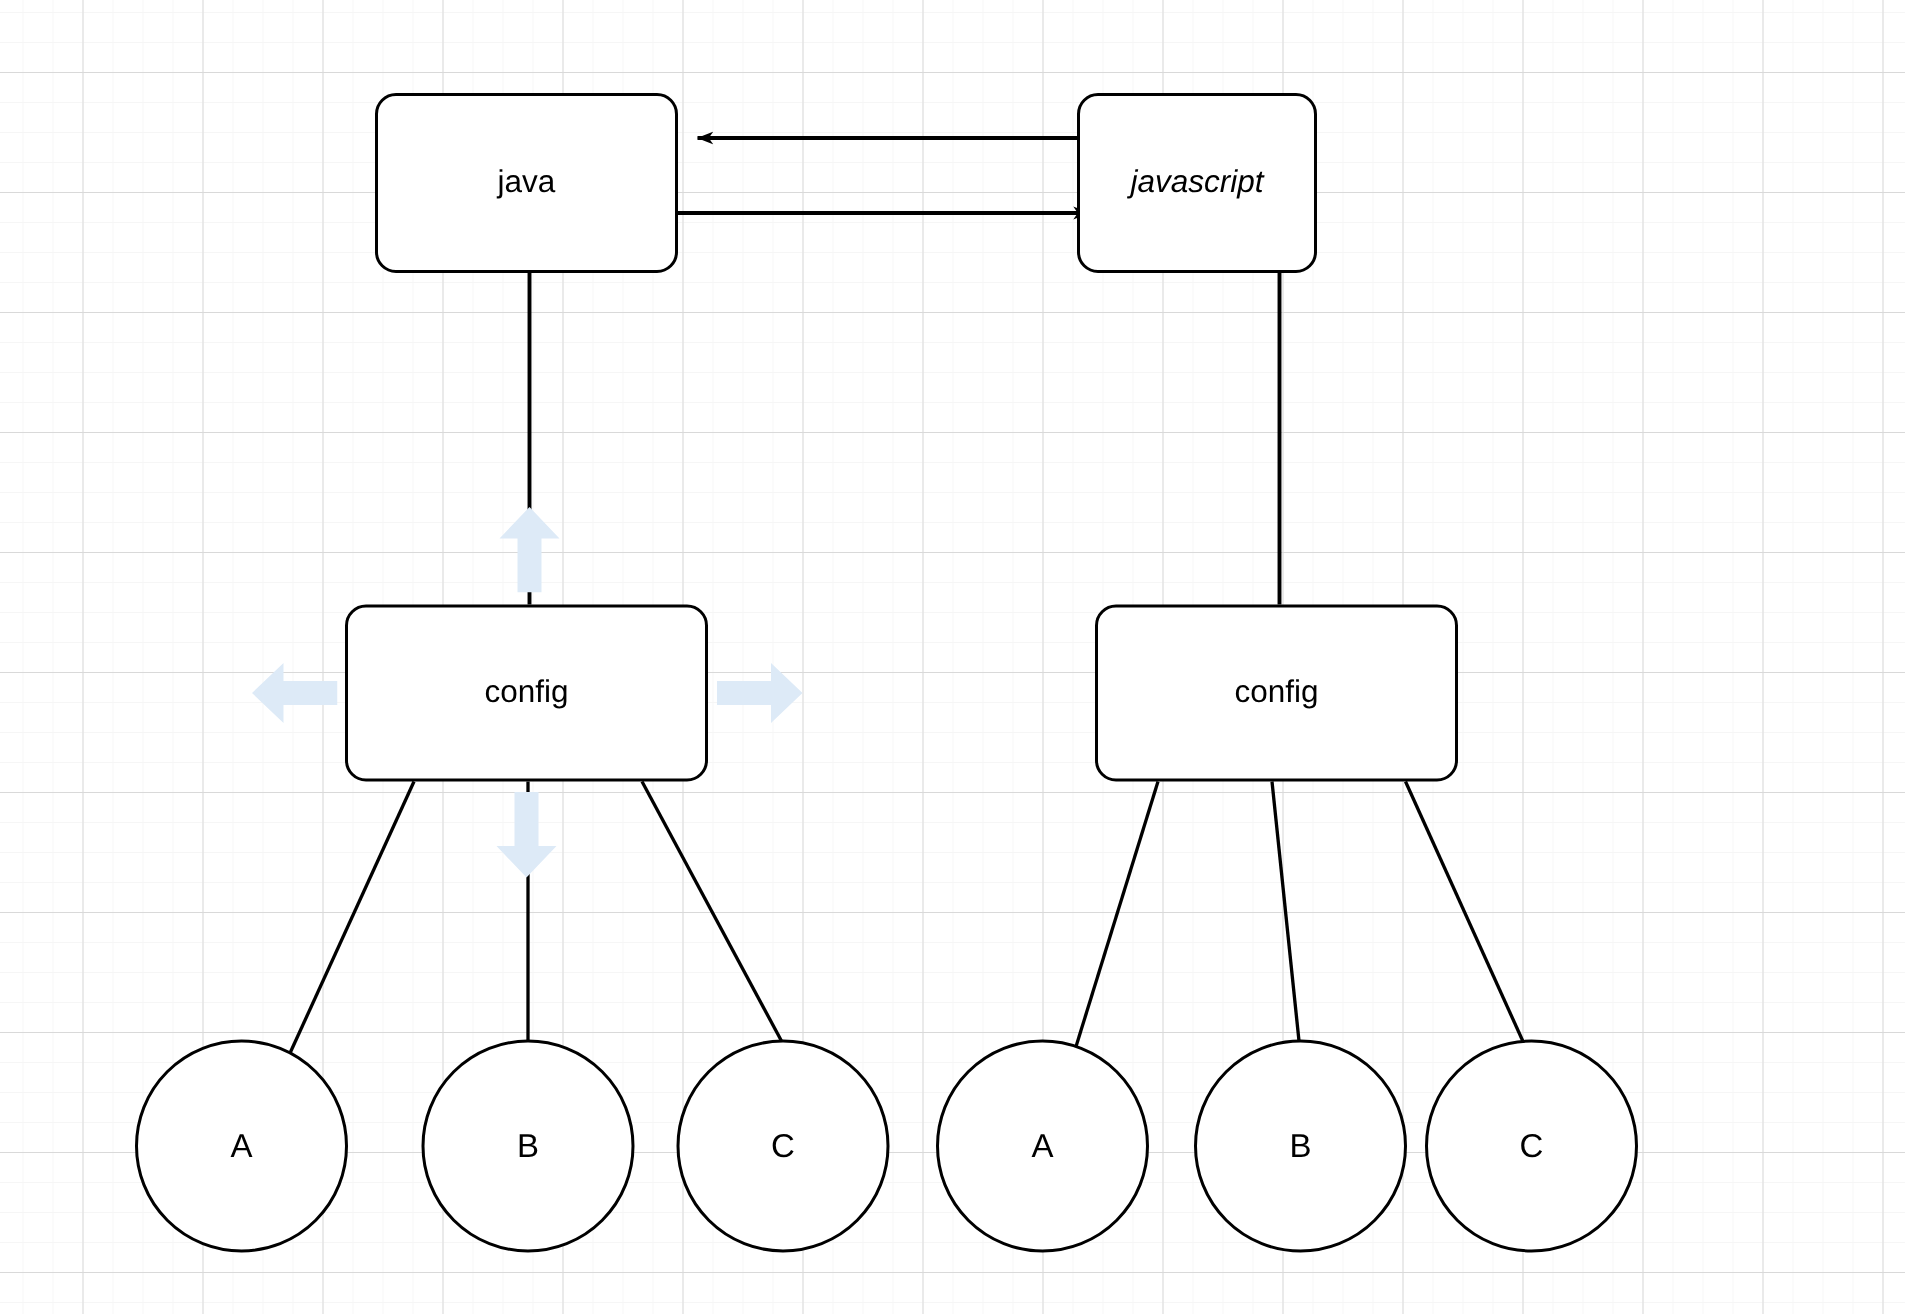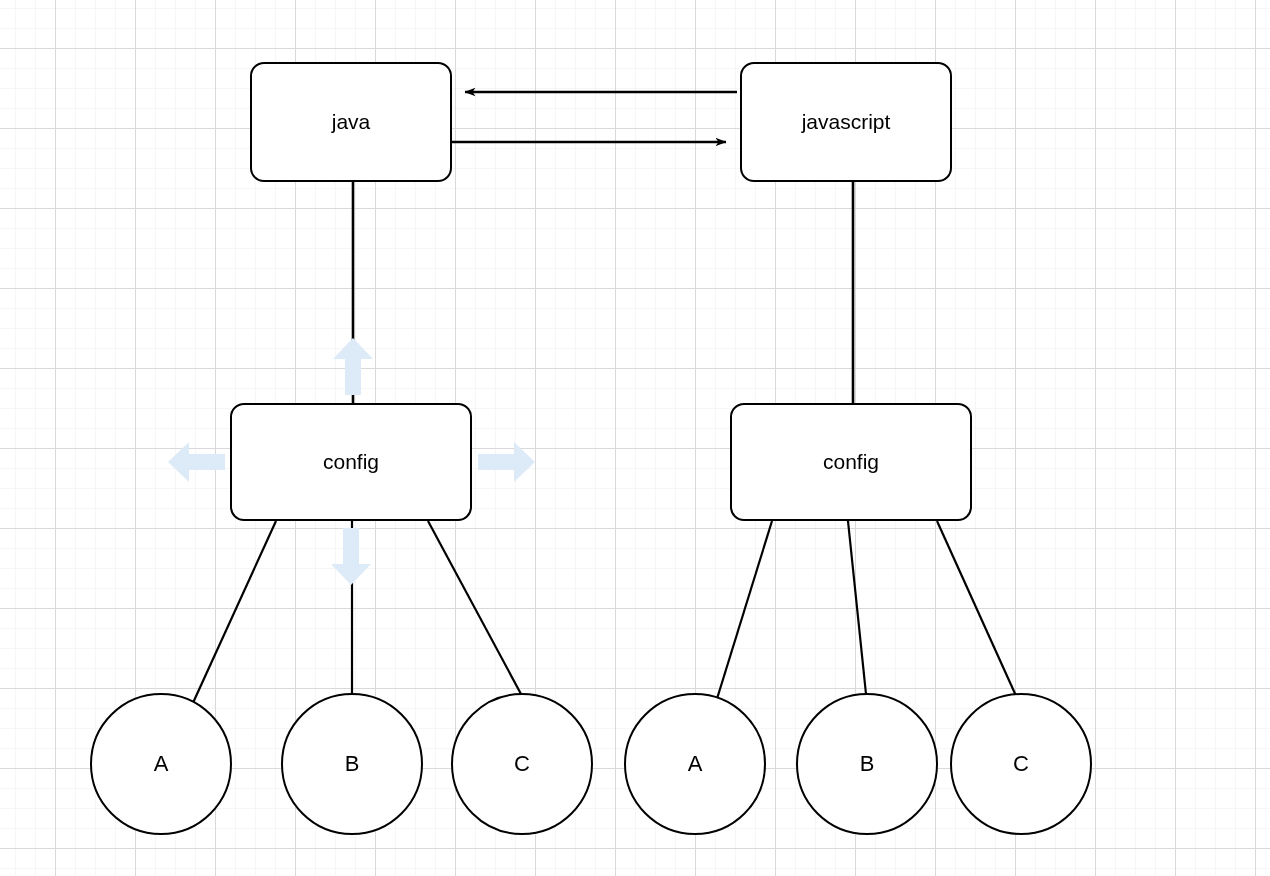--- a/index.html
+++ b/index.html
@@ -128,21 +128,21 @@
   <div class="hover-arrow" style="left:478px; top:441px; width:58px; height:42px;">
     <svg width="58" height="42" viewBox="0 0 58 42">
       <path d="M57 21 L36 1 L36 13 L0 13 L0 29 L36 29 L36 41 Z" fill="#ddeaf7"></path>
     </svg>
   </div>
 
   <div class="node rect-node" style="left:250px; top:62px; width:202px; height:120px;">
     <span>java</span>
   </div>
 
-  <div class="node rect-node" style="left:740px; top:62px; width:212px; height:120px;">
+  <div class="node rect-node" style="left:718px; top:62px; width:160px; height:120px;font-style:italic;">
     <span>javascript</span>
   </div>
 
   <div class="node rect-node" style="left:230px; top:403px; width:242px; height:118px;">
     <span>config</span>
   </div>
 
   <div class="node rect-node" style="left:730px; top:403px; width:242px; height:118px;">
     <span>config</span>
   </div>

